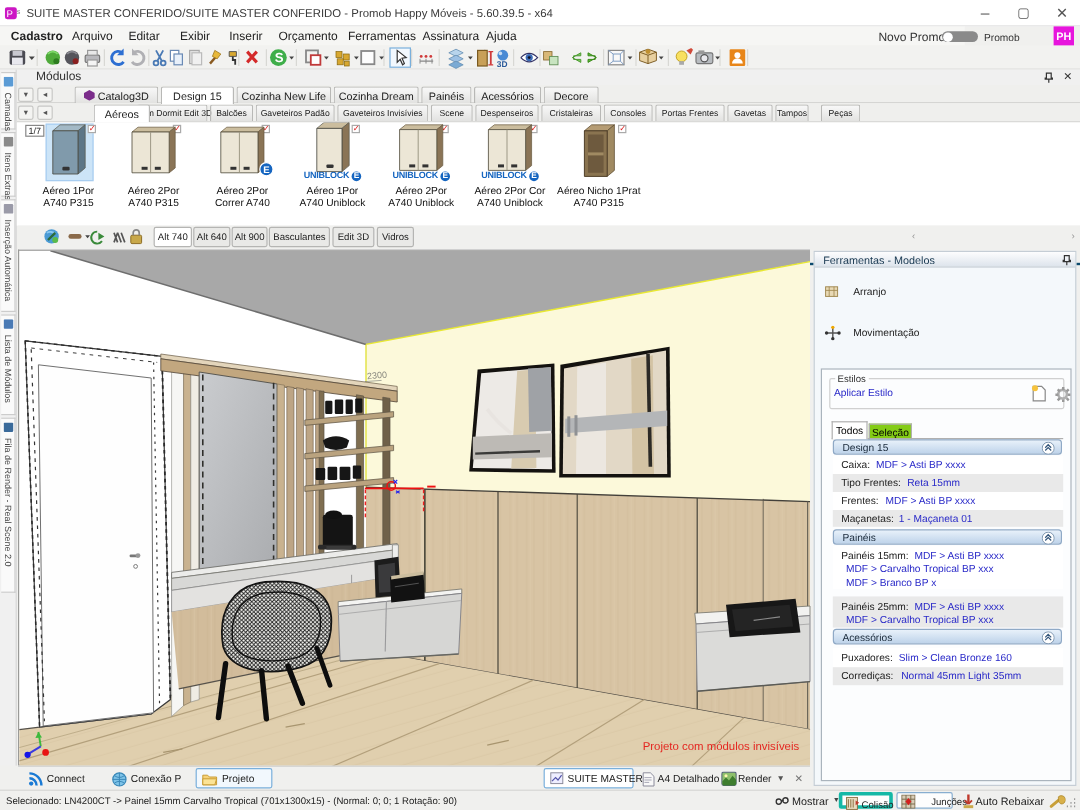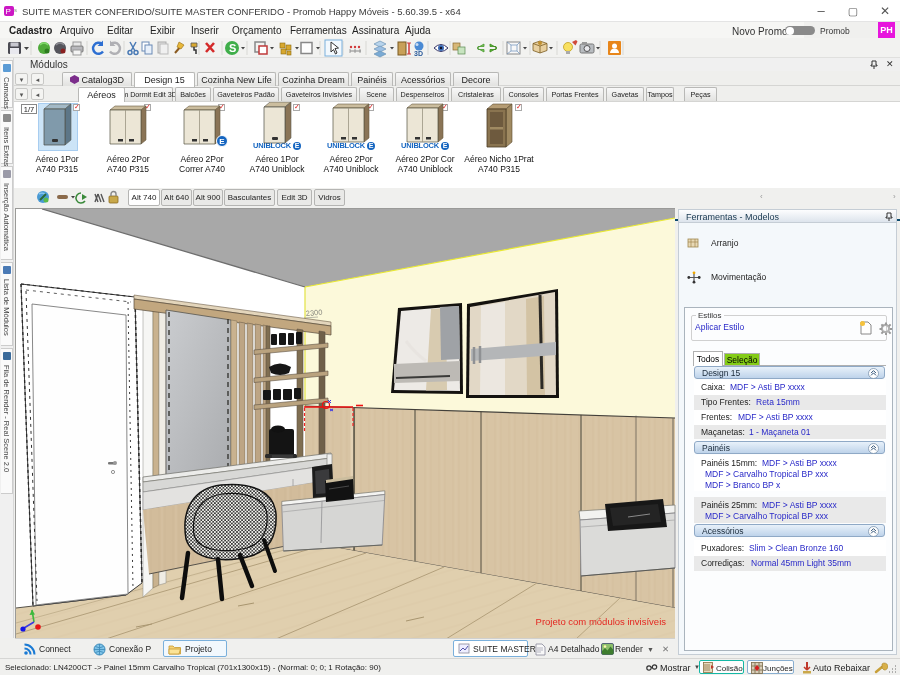--- a/index.html
+++ b/index.html
@@ -723,35 +723,35 @@
 
 <div id="statusbar">
  <span style="position:absolute;left:5px;top:4px">Selecionado: LN4200CT -&gt; Painel 15mm Carvalho Tropical (701x1300x15) - (Normal: 0; 0; 1 Rotação: 90)</span>
  <svg class="abs" style="left:646px;top:4px" width="12" height="9">
         <circle cx="3" cy="5" r="2.2" fill="none" stroke="#333" stroke-width="1.2"></circle>
         <circle cx="8.5" cy="4" r="2.2" fill="none" stroke="#333" stroke-width="1.2"></circle>
         <path d="M5,4.5 l2,-0.5" stroke="#333" stroke-width="1"></path>
       </svg>
  <span class="abs" style="left:660px;top:4px;font-size:9px">Mostrar</span>
  <span class="abs" style="left:694px;top:5px;font-size:6px;color:#444">▼</span>
- <div class="abs" style="left:699px;top:1px;width:45px;height:14px;background:#fdfdfd;border:1px solid #14b8a6;border-radius:2px">
+ <div class="abs" style="left:699px;top:1px;width:45px;height:14px;background:#fdfdfd;border:3px solid #14b8a6;border-radius:2px">
   <svg class="abs" style="left:3px;top:1px" width="12" height="11">
           <rect x="0.5" y="0.5" width="9" height="10" fill="#e8dbc0" stroke="#8a6f40" stroke-width="0.8"></rect>
           <path d="M2,2 v7 M4,2 v7 M6,2 v7" stroke="#8a6f40" stroke-width="0.8"></path>
           <path d="M8,3 l3,2 -3,2" fill="#c0392b"></path>
         </svg>
   <span class="abs" style="left:16px;top:2.5px;font-size:8px">Colisão</span>
  </div>
  <div class="abs" style="left:747px;top:1px;width:47px;height:14px;background:#fdfdfd;border:1px solid #88aed0;border-radius:2px">
   <svg class="abs" style="left:3px;top:1px" width="12" height="12">
           <rect x="0.5" y="0.5" width="11" height="11" fill="#d8cdb8" stroke="#7a6a4a" stroke-width="0.8"></rect>
           <path d="M0.5,4 h11 M0.5,8 h11 M4,0.5 v11 M8,0.5 v11" stroke="#7a6a4a" stroke-width="0.8"></path>
           <path d="M6,3 l2.5,3 -2.5,3 -2.5,-3 z" fill="#d42020"></path>
         </svg>
-  <span class="abs" style="left:15px;top:2.5px;font-size:8px">Junções</span>
+  <span class="abs" style="left:28px;top:2.5px;font-size:8px">Junções</span>
  </div>
  <svg class="abs" style="left:802px;top:2px" width="10" height="13">
         <path d="M5,1 v8" stroke="#c0392b" stroke-width="2"></path>
         <path d="M5,9 l-3,-3 M5,9 l3,-3" stroke="#c0392b" stroke-width="1.5"></path>
         <rect x="1" y="10" width="8" height="2.5" fill="#caa84a"></rect>
       </svg>
  <span class="abs" style="left:813px;top:4px;font-size:9px">Auto Rebaixar</span>
  <svg class="abs" style="left:874px;top:3px" width="14" height="12">
         <path d="M2,10 L8,5" stroke="#c8a03a" stroke-width="2.5" stroke-linecap="round"></path>
         <path d="M8,2 a3.5,3.5 0 1 1 2,6 l-2,-2 z" fill="#d8b04a" stroke="#a8842a" stroke-width="0.6"></path>

